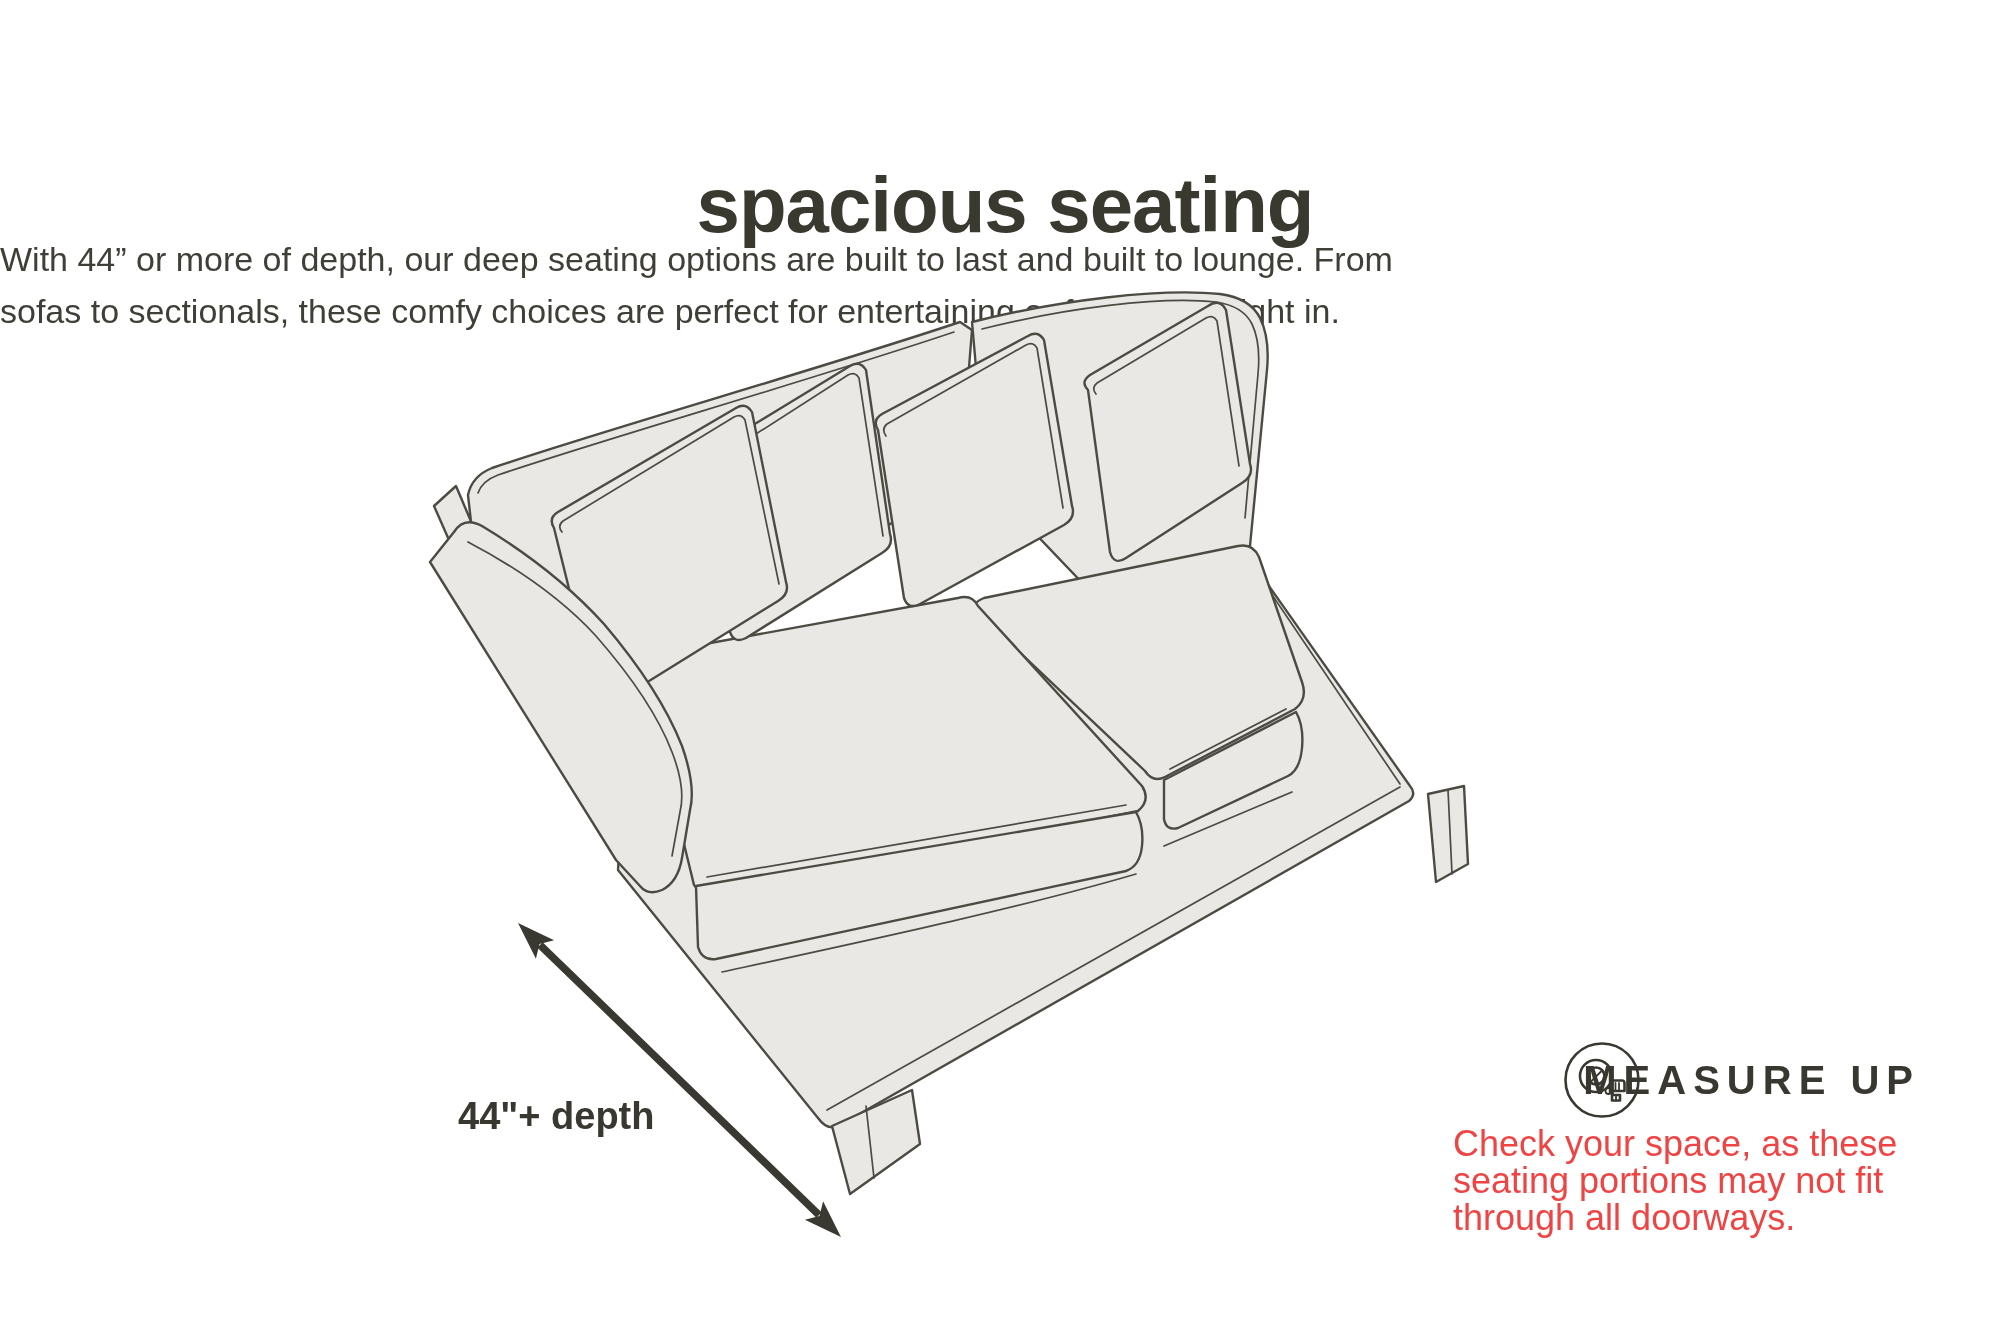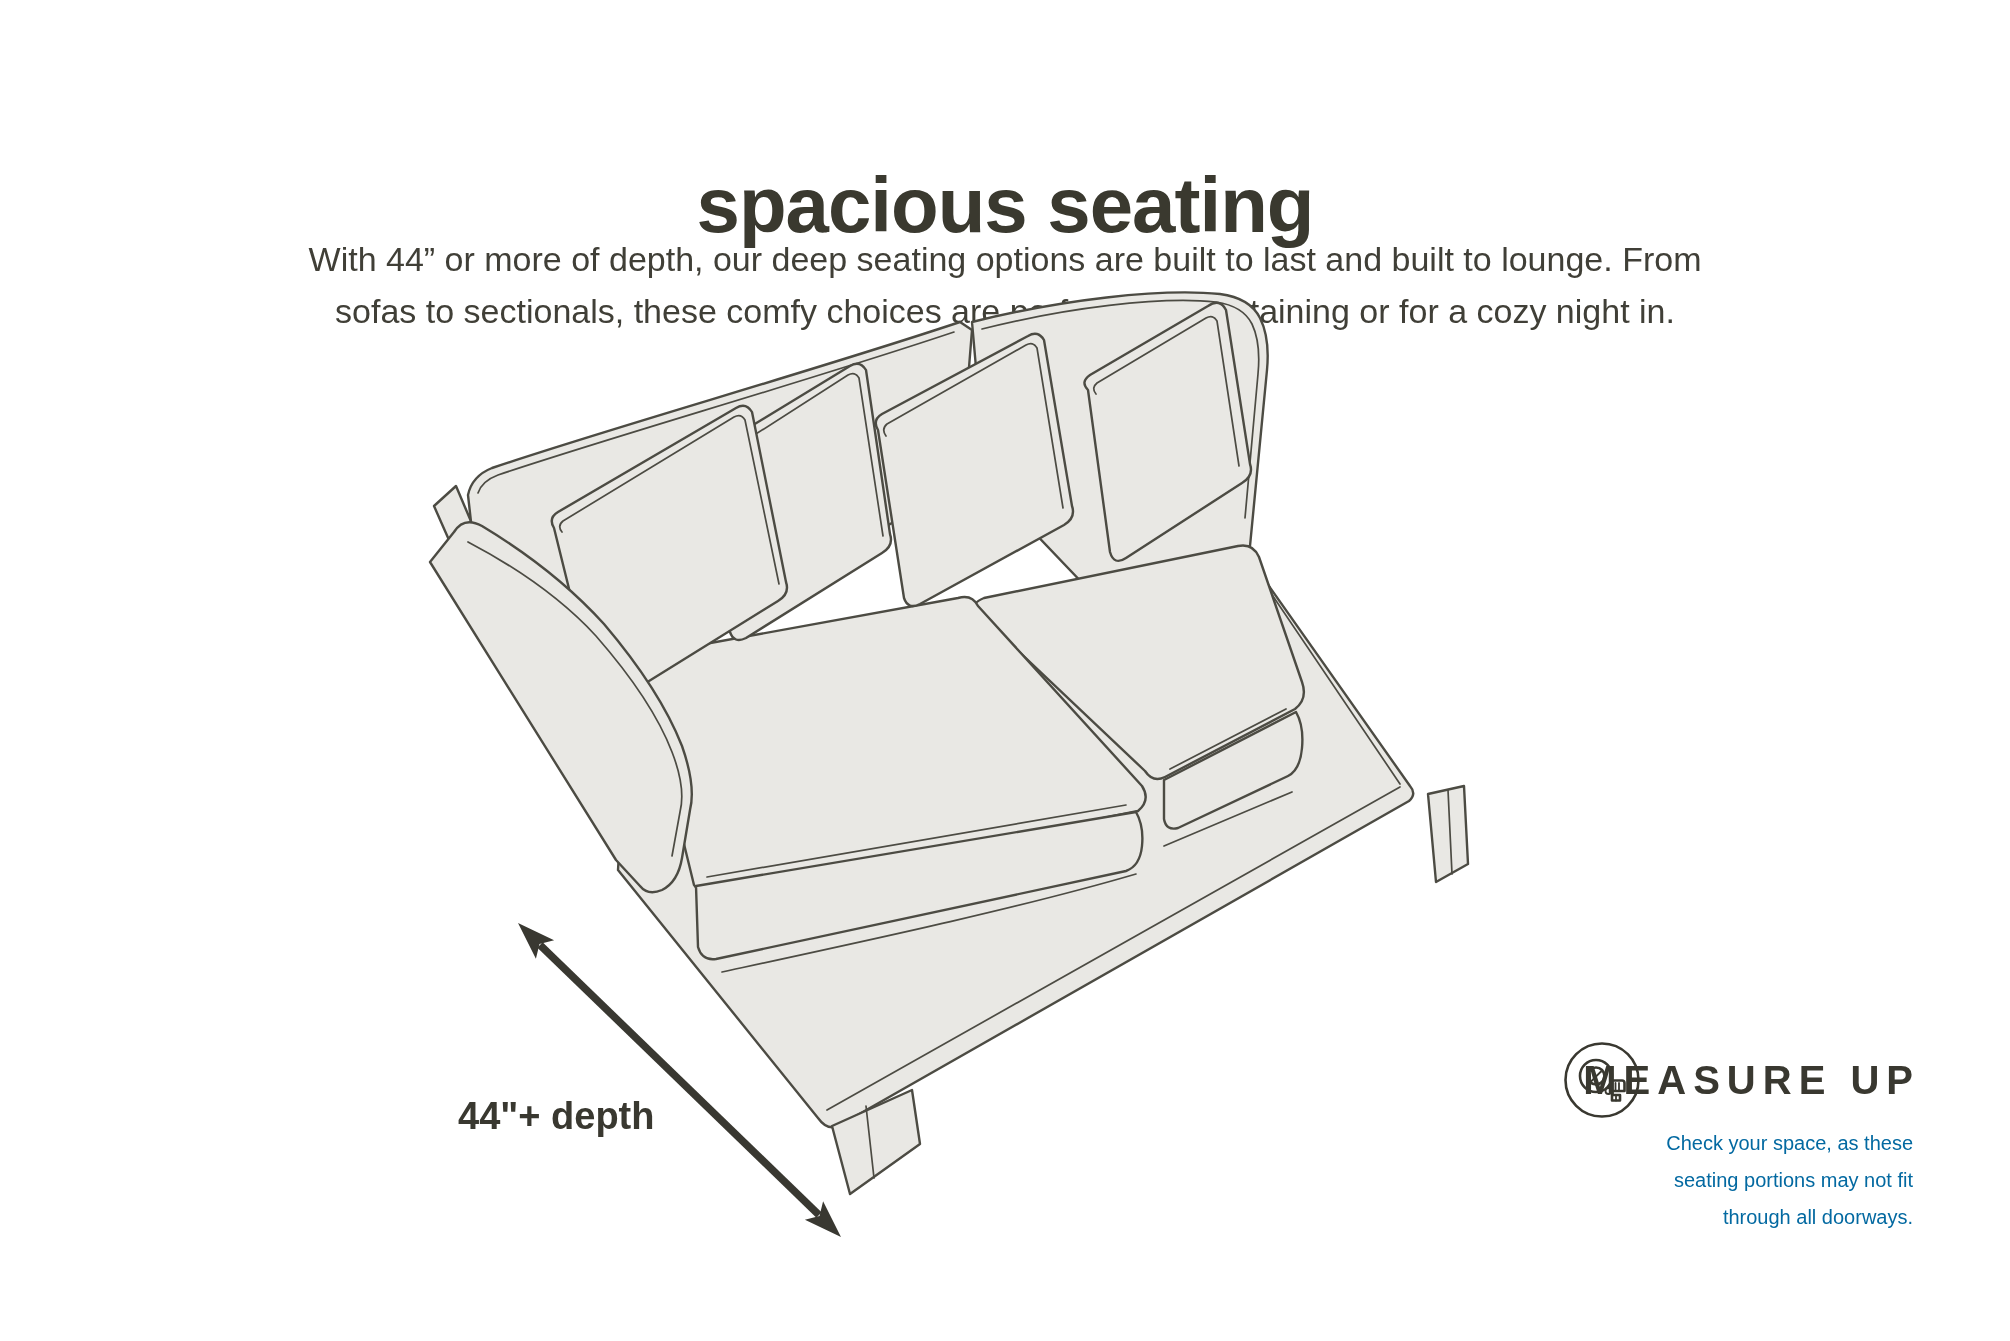--- a/index.html
+++ b/index.html
@@ -10,38 +10,38 @@
     color:#3c3b33;
   }
   .title {
     position:absolute; top:114px; left:0; width:100%;
     text-align:center; font-size:78px; font-weight:700;
     letter-spacing:-1px; line-height:1; color:#3a392f;
     white-space:nowrap;
   }
   .subtitle {
     position:absolute; top:233px; left:0; width:100%;
-    text-align:center; font-size:34px; line-height:52px;
+    font-size:34px; line-height:52px;
     color:#403f37;
   }
   .subtitle .sub-line { display:block; white-space:nowrap; }
   .sofa-wrap { position:absolute; left:420px; top:280px; width:1060px; height:980px; }
   .depth-label {
     position:absolute; left:458px; top:1097px;
     font-size:38px; font-weight:700; line-height:1; color:#393830;
     white-space:nowrap;
   }
   .measure-heading {
     position:absolute; top:1060px; right:90px;
     font-size:40px; font-weight:700; letter-spacing:7px;
     line-height:1; color:#393830; white-space:nowrap;
   }
   .measure-note {
     position:absolute; top:1125px; right:97px; width:460px;
-    text-align:right; font-size:20px; line-height:37px; color:#0369a1;
+    text-align:left; font-size:36px; line-height:37px; color:#ef4444;
   }
   .measure-note .note-line { display:block; white-space:nowrap; }
   .icon-wrap { position:absolute; left:1562px; top:1040px; width:80px; height:80px; }
 
   
   .fillshape { fill:#e9e8e4; stroke:#4c4b43; stroke-width:2.4; stroke-linejoin:round; }
   .pipe { fill:none; stroke:#4c4b43; stroke-width:1.7; stroke-linecap:round; stroke-linejoin:round; }
   .arrow-shaft { stroke:#393831; stroke-width:7.5; fill:none; }
   .arrow-head { fill:#393831; stroke:none; }
   .icon-stroke { fill:none; stroke:#393830; stroke-width:2.6; stroke-linecap:round; stroke-linejoin:round; }

